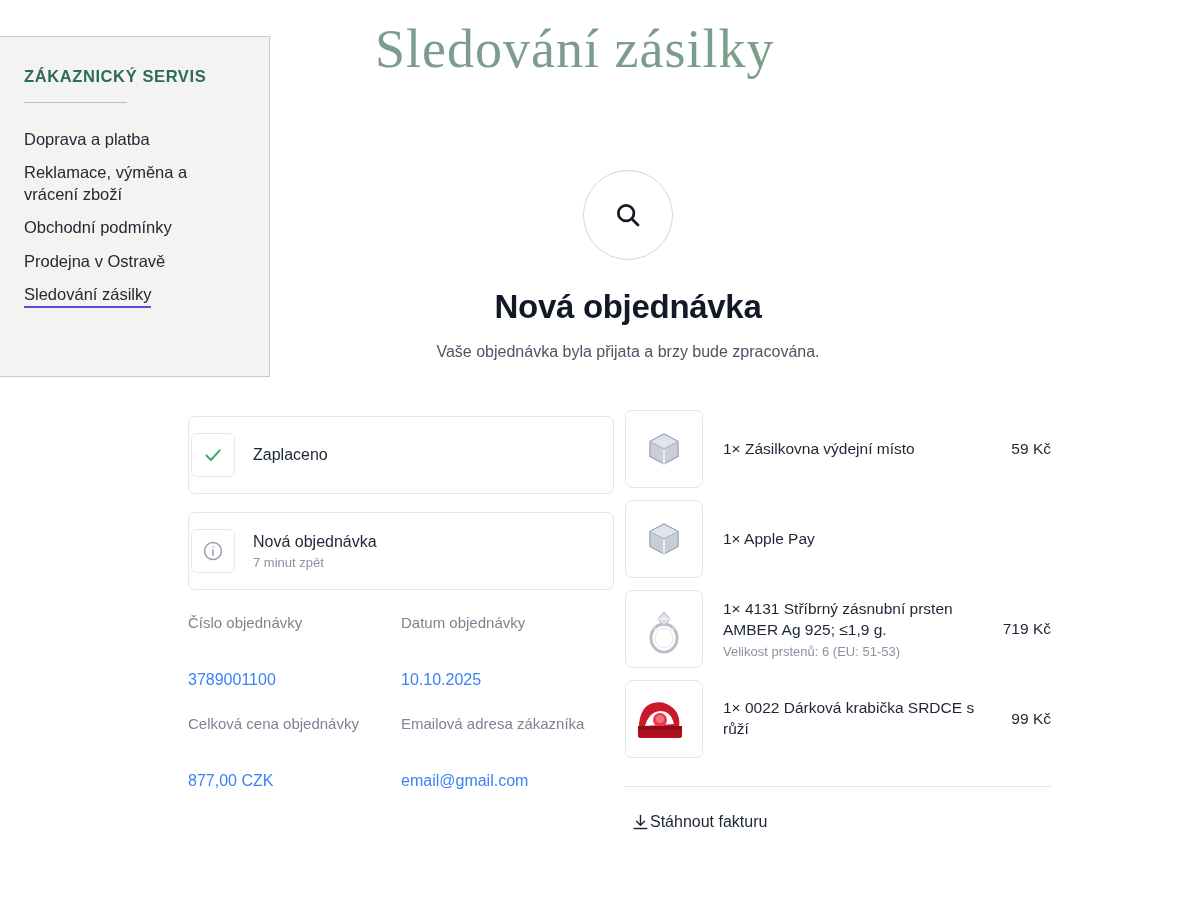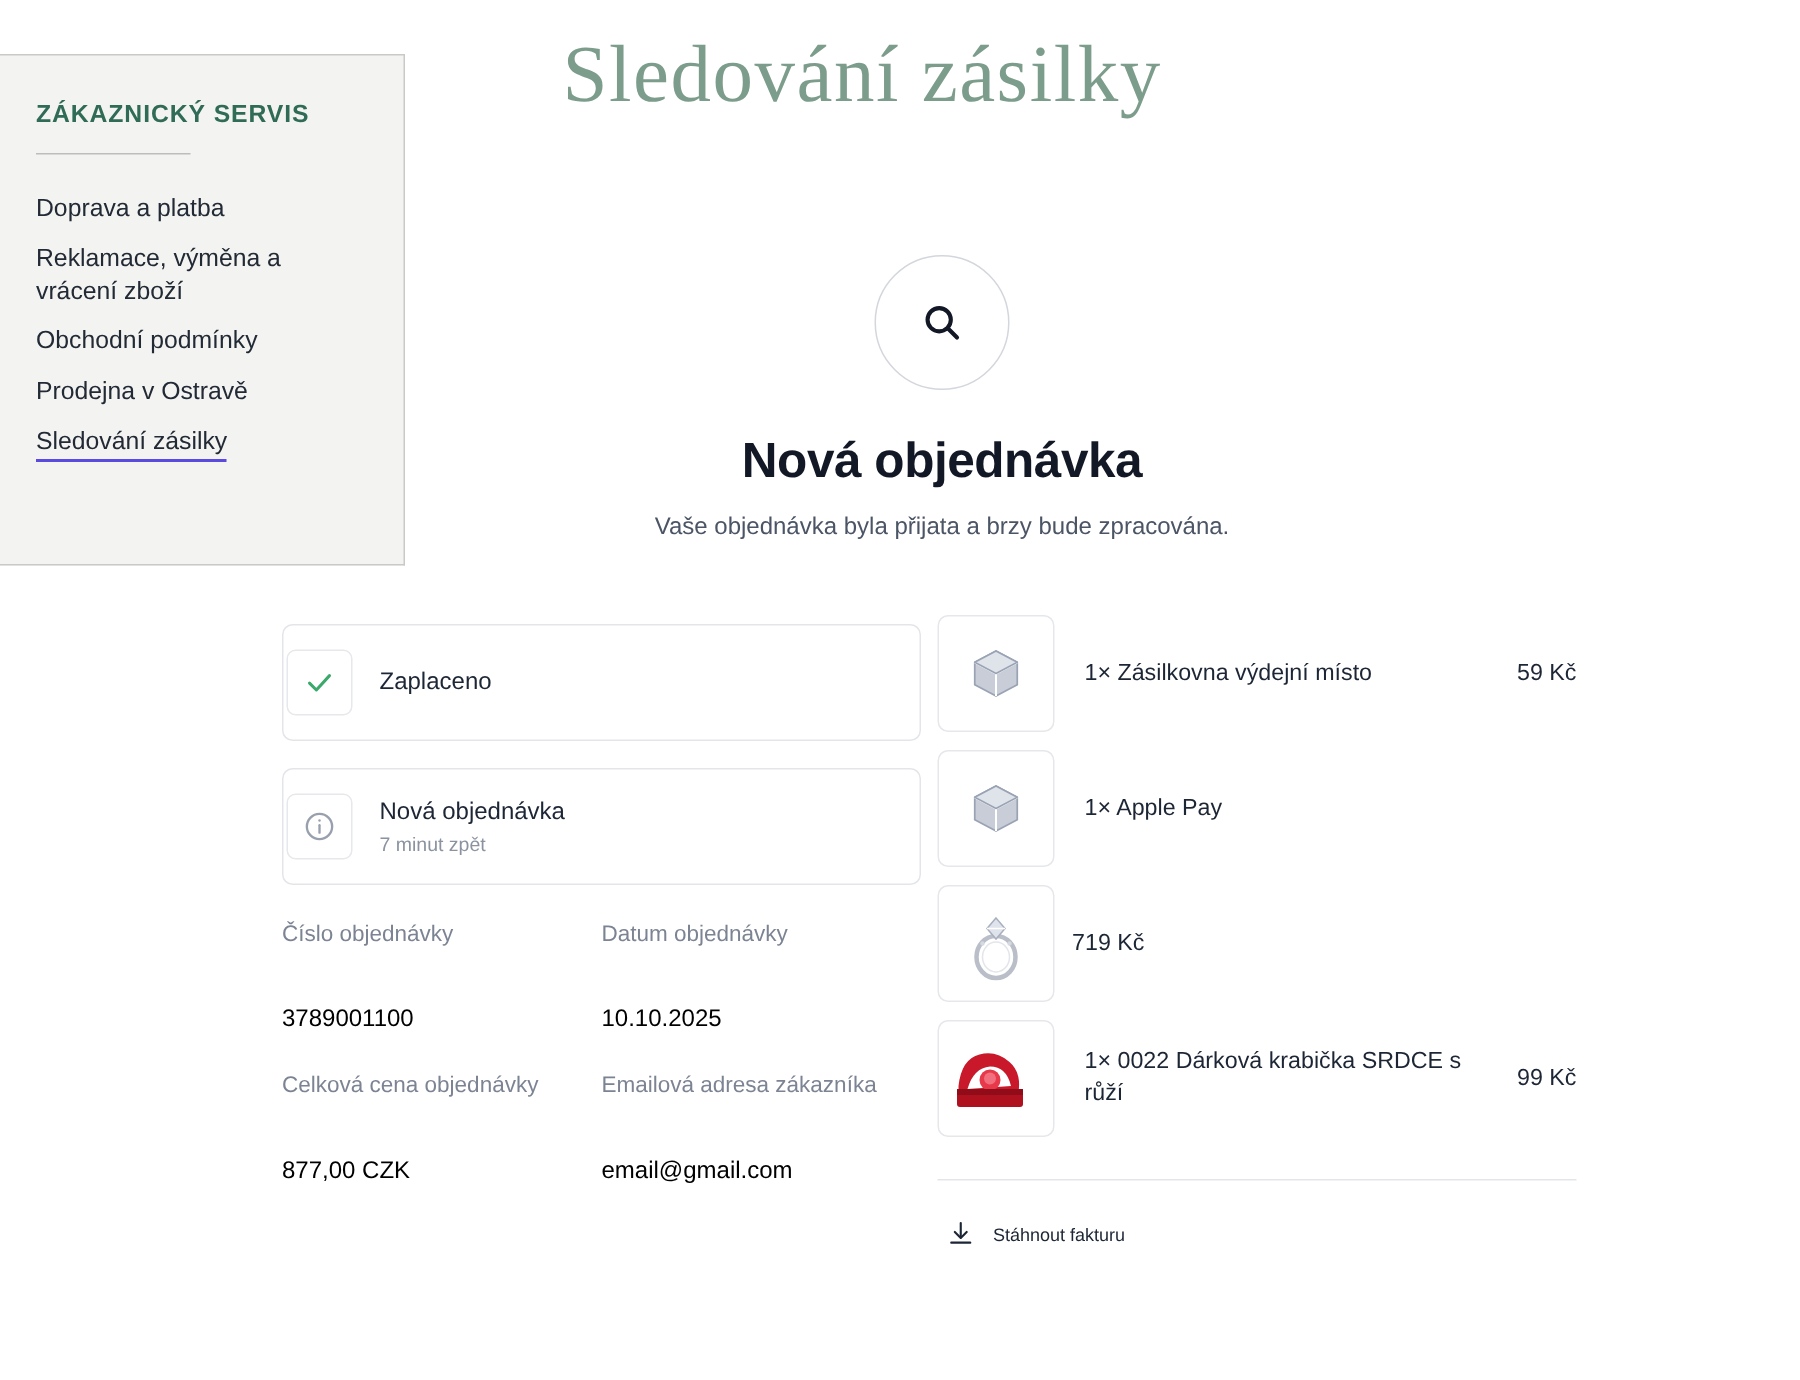--- a/index.html
+++ b/index.html
@@ -149,21 +149,21 @@
   .state-label { font-size: 16px; color: #1d2635; }
   .state-time { font-size: 13px; color: #8b93a1; margin-top: 4px; }
 
   .meta-grid {
     display: flex;
     flex-wrap: wrap;
     margin-top: 24px;
   }
   .meta-cell { width: 50%; margin-bottom: 26px; }
   .meta-label { font-size: 15px; color: #7c8493; margin-bottom: 9px; }
-  .meta-value { font-size: 16px; color: #000000; margin-top: 40px; }
+  .meta-value { font-size: 16px; color: #3b82f6; margin-top: 40px; }
 
   
   .item-row {
     display: flex;
     align-items: center;
     margin-bottom: 12px;
   }
   .item-thumb {
     width: 78px;
     height: 78px;
@@ -197,23 +197,22 @@
     text-align: right;
     min-width: 60px;
   }
 
   .invoice-sep {
     border-top: 1px solid #e3e5e9;
     margin: 28px 0 0 0;
   }
   .invoice-link {
     display: flex;
-    align-items: center;
-    gap: 12px;
-    font-size: 12px;
+    gap: 0;
+    font-size: 16px;
     color: #1d2635;
     padding: 26px 0 0 6px;
     cursor: pointer;
   }
 
   svg { display: block; }
 </style>
 </head>
 <body>
 
@@ -340,20 +339,24 @@
         <svg width="62" height="62" viewBox="0 0 62 62">
           <rect width="62" height="62" fill="#ffffff"></rect>
           <ellipse cx="31" cy="40" rx="13" ry="14" fill="none" stroke="#b9bec8" stroke-width="3"></ellipse>
           <ellipse cx="31" cy="40" rx="9" ry="10" fill="none" stroke="#e2e5ea" stroke-width="1"></ellipse>
           <path d="M31 14 L37 21 L31 28 L25 21 Z" fill="#dfe4ec" stroke="#a9b0bd" stroke-width="1"></path>
           <path d="M25 21 L37 21" stroke="#ffffff" stroke-width="0.9"></path>
           <circle cx="22" cy="31" r="1.5" fill="#d5d9e0"></circle>
           <circle cx="40" cy="31" r="1.5" fill="#d5d9e0"></circle>
         </svg>
       </div>
+      <div class="item-main">
+        <div class="item-name">1× 4131 Stříbrný zásnubní prsten AMBER Ag 925; ≤1,9 g.</div>
+        <div class="item-variant">Velikost prstenů: 6 (EU: 51-53)</div>
+      </div>
       <div class="item-price">719 Kč</div>
     </div>
 
     <div class="item-row">
       <div class="item-thumb">
         <svg width="70" height="70" viewBox="0 0 70 70">
           <rect width="70" height="70" fill="#ffffff"></rect>
           <path d="M10 40 Q12 22 24 19 Q35 16 44 24 Q52 31 50 44 L10 44 Z" fill="#c8182a"></path>
           <path d="M16 42 Q20 28 31 27 Q42 27 45 40 Z" fill="#ffffff"></path>
           <circle cx="31" cy="36" r="7" fill="#e8394b"></circle>

